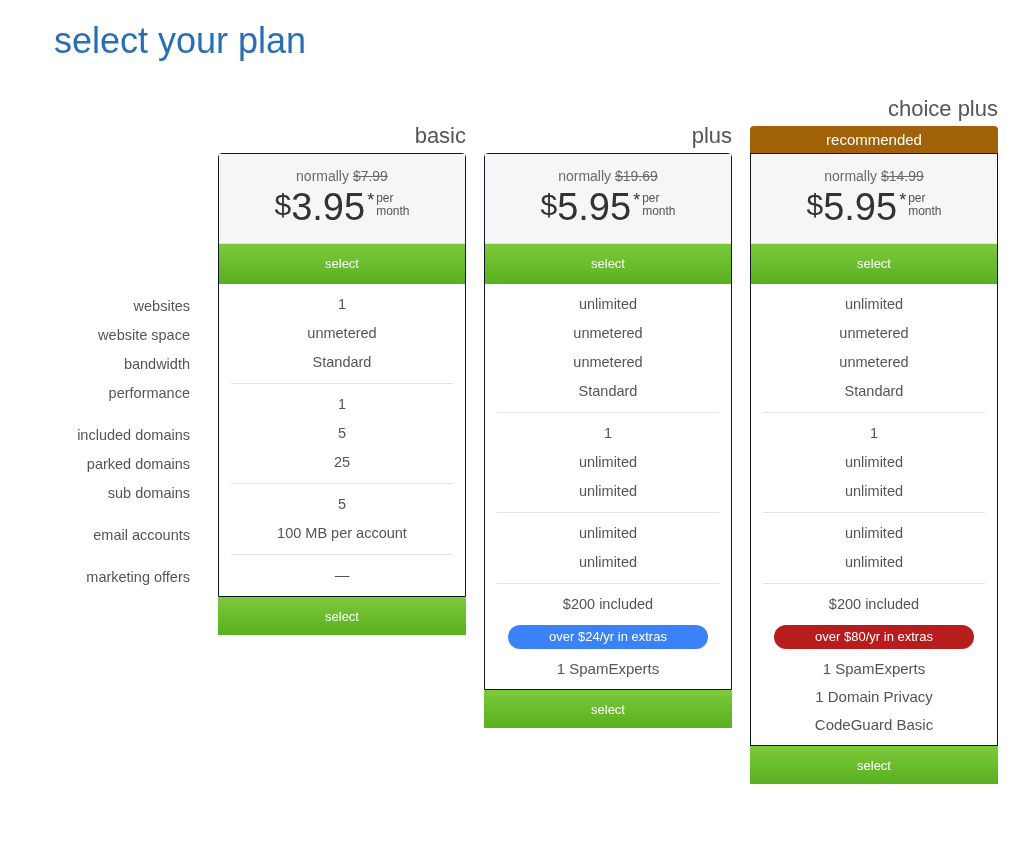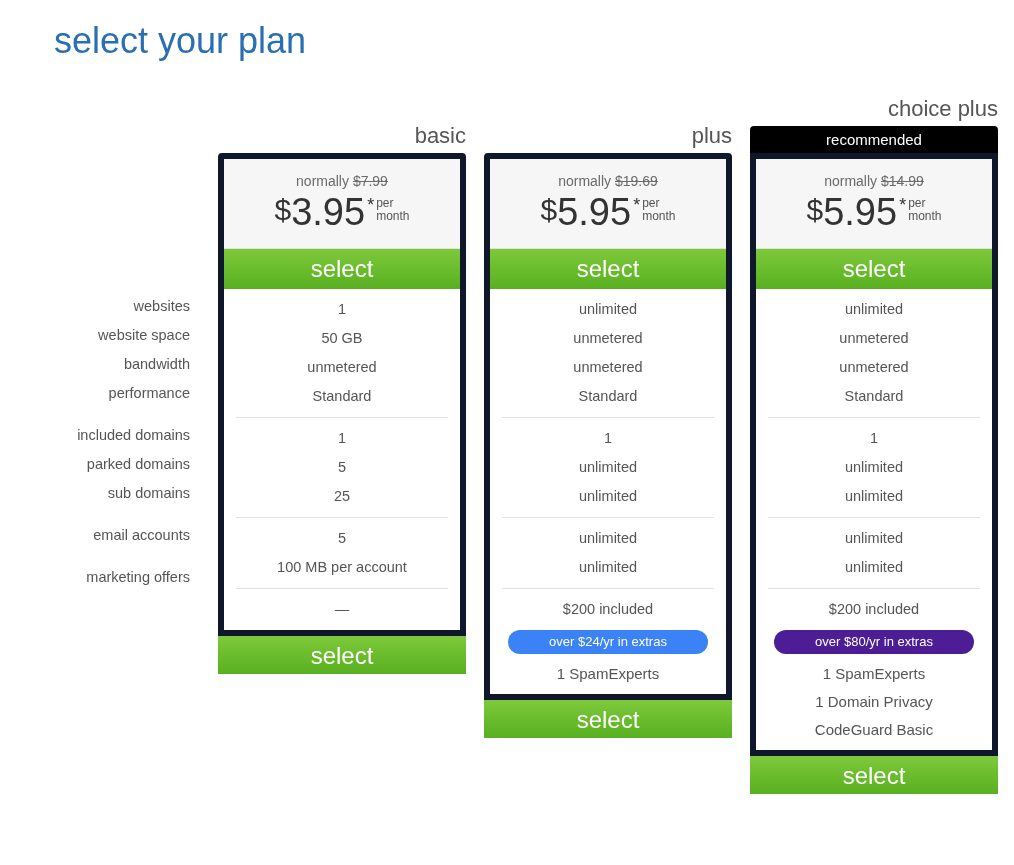--- a/index.html
+++ b/index.html
@@ -20,37 +20,37 @@
     display: grid;
     grid-template-columns: 170px 248px 248px 248px;
     column-gap: 18px;
     align-items: start;
   }
   .col { display: flex; flex-direction: column; }
   .labels-col { padding-top: 200px; }
   .recommend-space { height: 27px; }
   .recommended {
     height: 27px;
-    background: #000000;
+    background: #a16207;
     color: #fff;
     font-size: 15px;
     text-align: center;
     line-height: 27px;
     border-radius: 4px 4px 0 0;
   }
   .plan-name {
     font-size: 22px;
     font-weight: 300;
     color: #555;
     text-align: right;
     height: 34px;
     line-height: 34px;
   }
   .card {
-    border: 6px solid #0f172a;
+    border: 1px solid #0f172a;
     border-radius: 4px 4px 0 0;
     background: #fff;
     overflow: visible;
   }
   .price-box {
     background: #f6f6f6;
     padding: 14px 0 14px 0;
     text-align: center;
     border-bottom: 1px solid #e2e2e2;
   }
@@ -68,21 +68,21 @@
     color: #333;
   }
   .currency { font-size: 30px; font-weight: 400; margin-top: 2px; }
   .amount { font-size: 38px; font-weight: 400; }
   .asterisk { font-size: 18px; margin: 4px 2px 0 2px; }
   .per { font-size: 12px; line-height: 1.1; text-align: left; margin-top: 6px; color:#555;}
   .select-bar {
     height: 40px;
     background: linear-gradient(#7ec93b, #58b020);
     color: #fff;
-    font-size: 24px;
+    font-size: 13px;
     font-weight: 300;
     text-align: center;
     line-height: 40px;
     cursor: pointer;
     border: none;
     width: 100%;
   }
   .select-bar.tall { height: 38px; }
   .features { background: #fff; }
   .frow {
@@ -102,21 +102,21 @@
     width: 200px;
     height: 24px;
     border-radius: 12px;
     color: #fff;
     font-size: 13px;
     font-weight: 400;
     text-align: center;
     line-height: 24px;
   }
   .pill.gray { background: #3b82f6; }
-  .pill.blue { background: #4c1d95; }
+  .pill.blue { background: #b91c1c; }
   .extra { font-size: 15px; font-weight: 300; text-align: center; color:#555; height:28px; line-height:28px;}
   .mb-space { height: 6px; }
 </style>
 </head>
 <body>
 
 <div class="title">select your plan</div>
 
 <div class="grid">
 
@@ -147,21 +147,20 @@
           <span class="currency">$</span>
           <span class="amount">3.95</span>
           <span class="asterisk">*</span>
           <span class="per"><span>per</span><br><span>month</span></span>
         </div>
       </div>
       <button class="select-bar">select</button>
       <div class="features">
         <div class="mb-space"></div>
         <div class="frow">1</div>
-        <div class="frow">50 GB</div>
         <div class="frow">unmetered</div>
         <div class="frow">Standard</div>
         <div class="divider"></div>
         <div class="frow">1</div>
         <div class="frow">5</div>
         <div class="frow">25</div>
         <div class="divider"></div>
         <div class="frow">5</div>
         <div class="frow">100 MB per account</div>
         <div class="divider"></div>

